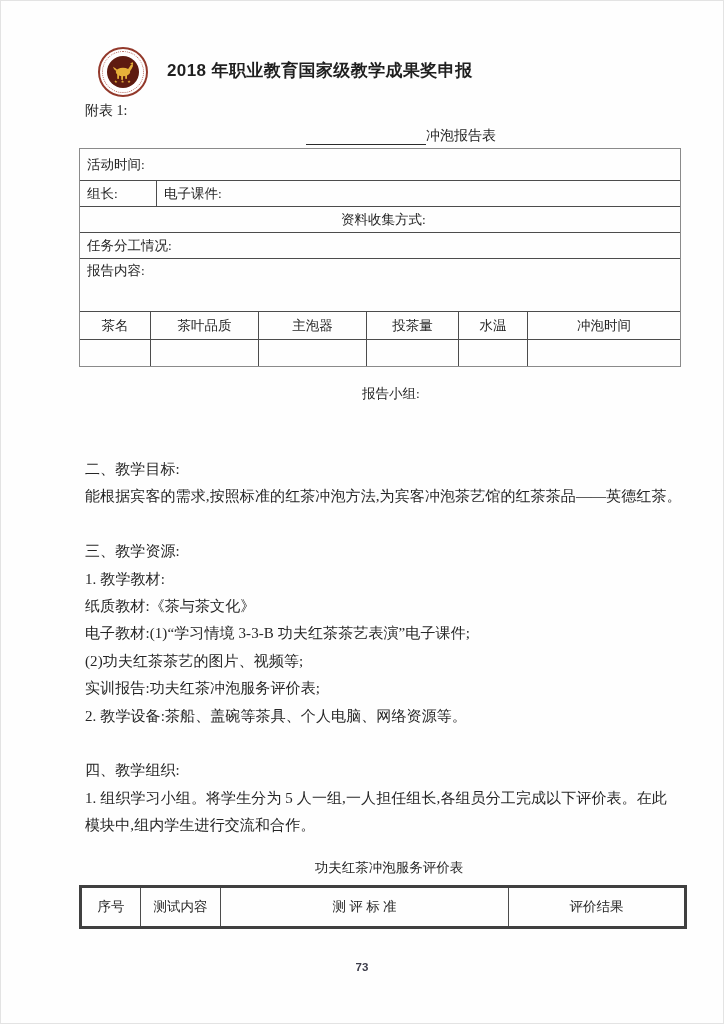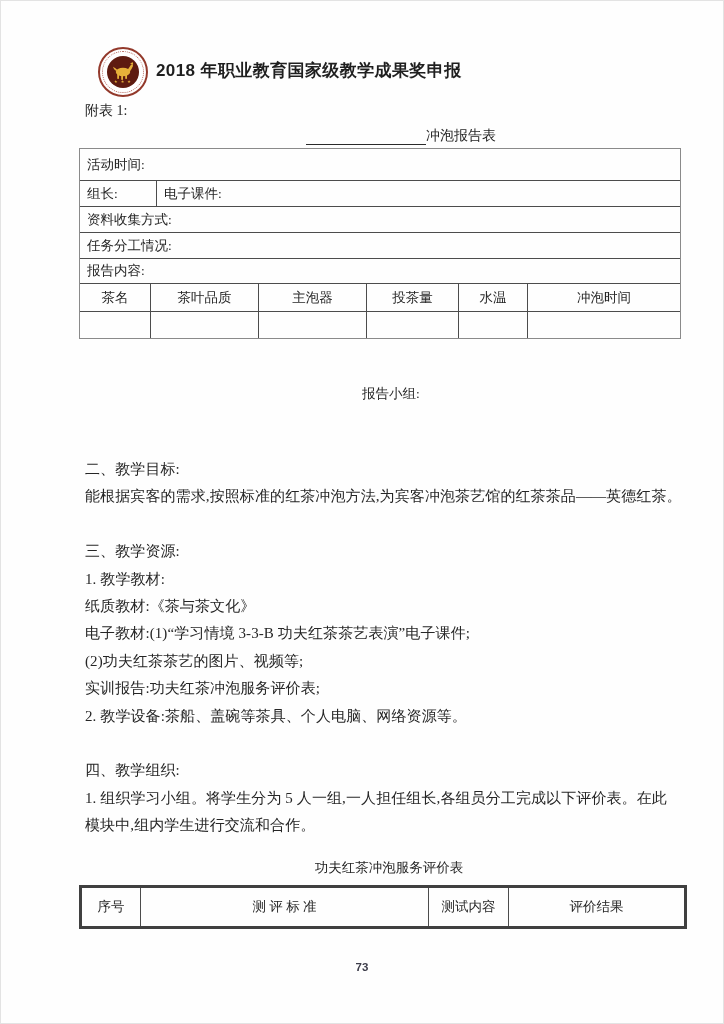--- a/index.html
+++ b/index.html
@@ -28,42 +28,42 @@
     box-sizing:border-box;
   }
   #logo .disc{
     position:absolute;left:7px;top:7px;width:32px;height:32px;
     border-radius:50%;
     background:#5e1b10;
   }
   #logo .disc svg{position:absolute;left:4px;top:5px;}
   #logo .stars{position:absolute;left:0;right:0;bottom:4px;text-align:center;font-size:4px;color:#e8b23a;letter-spacing:1px;}
   #header-title{
-    position:absolute;left:155px;top:58px;
+    position:absolute;left:166px;top:58px;
     font-family:"Liberation Sans","DejaVu Sans",sans-serif;
     font-weight:bold;font-size:17px;letter-spacing:0.4px;color:#1f1f1f;
   }
   
   #attachment-label{position:absolute;left:84px;top:101px;font-size:14px;}
   #form-title{position:absolute;left:305px;top:126px;font-size:14px;white-space:nowrap;}
   #form-title .blank{display:inline-block;width:120px;border-bottom:1px solid #2a2a2a;height:15px;vertical-align:bottom;}
   
   #report-table{
     position:absolute;left:78px;top:147px;width:602px;
     border:1px solid #8a8a8a;
     box-sizing:border-box;
     font-size:13.5px;
   }
   .t-row{display:flex;border-top:1px solid #4c4c4c;box-sizing:border-box;}
   .t-row:first-child{border-top:none;}
   .t-cell{display:flex;align-items:center;padding-left:7px;box-sizing:border-box;}
   .t-cell.center{justify-content:center;padding-left:0;}
   .t-cell.bl{border-left:1px solid #4c4c4c;}
-  .r1{height:31px;} .r2{height:26px;} .r3{height:26px;} .r4{height:26px;}
-  .r5{height:25px;} .r6{height:28px;} .r7{height:27px;} .r8{height:43px;}
+  .r1{height:31px;} .r2{height:26px;} .r3{height:26px;justify-content:center;} .r4{height:26px;}
+  .r5{height:25px;} .r6{height:28px;margin-top:28px;} .r7{height:27px;} .r8{height:43px;}
   .c-leader{width:76px;}
   .c-members{flex:1;}
   .col0{width:70px;} .col1{width:108px;} .col2{width:108px;}
   .col3{width:92px;}  .col4{width:69px;}  .col5{flex:1;}
   #report-signoff{position:absolute;left:361px;top:384px;font-size:13.5px;}
   
   #body-text{
     position:absolute;left:84px;top:455px;width:602px;
     font-size:15px;line-height:27.4px;letter-spacing:0.1px;
   }
@@ -165,20 +165,20 @@
     <div class="line">2. 教学设备:茶船、盖碗等茶具、个人电脑、网络资源等。</div>
     <div class="line"></div>
     <div class="line">四、教学组织:</div>
     <div class="line">1. 组织学习小组。将学生分为 5 人一组,一人担任组长,各组员分工完成以下评价表。在此</div>
     <div class="line">模块中,组内学生进行交流和合作。</div>
   </div>
 
   <div id="eval-title">功夫红茶冲泡服务评价表</div>
   <div id="eval-table">
     <div class="e-cell e0">序号</div>
+    <div class="e-cell e1 bl">测试内容</div>
     <div class="e-cell e2 bl">测 评 标 准</div>
-    <div class="e-cell e1 bl">测试内容</div>
     <div class="e-cell e3 bl">评价结果</div>
   </div>
 
   <div id="page-number">73</div>
 
 </div>
 
 </body></html>

